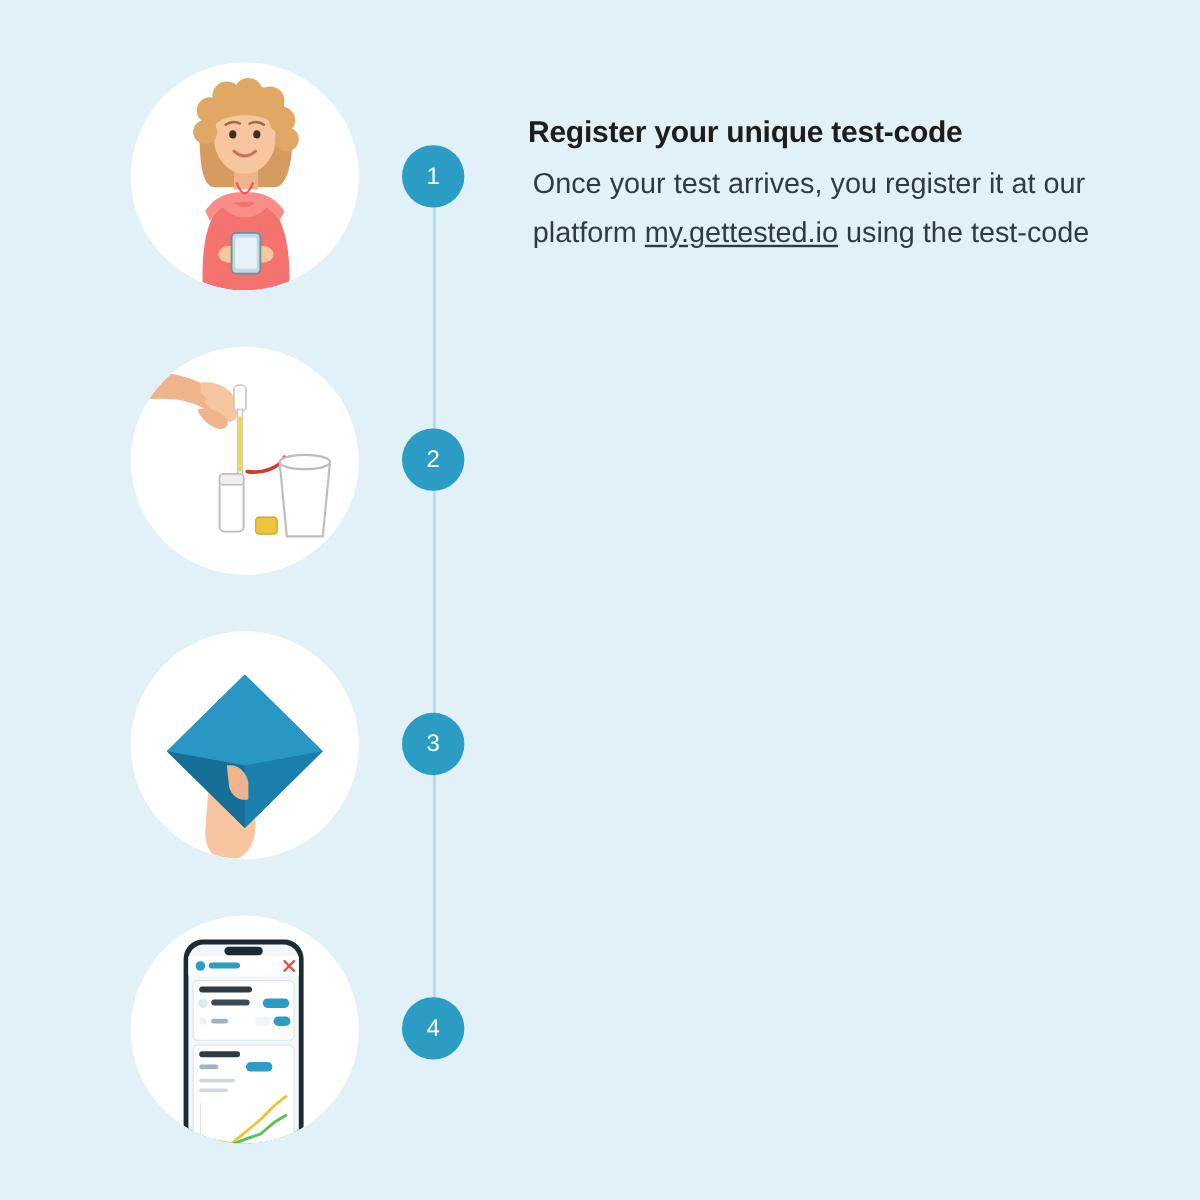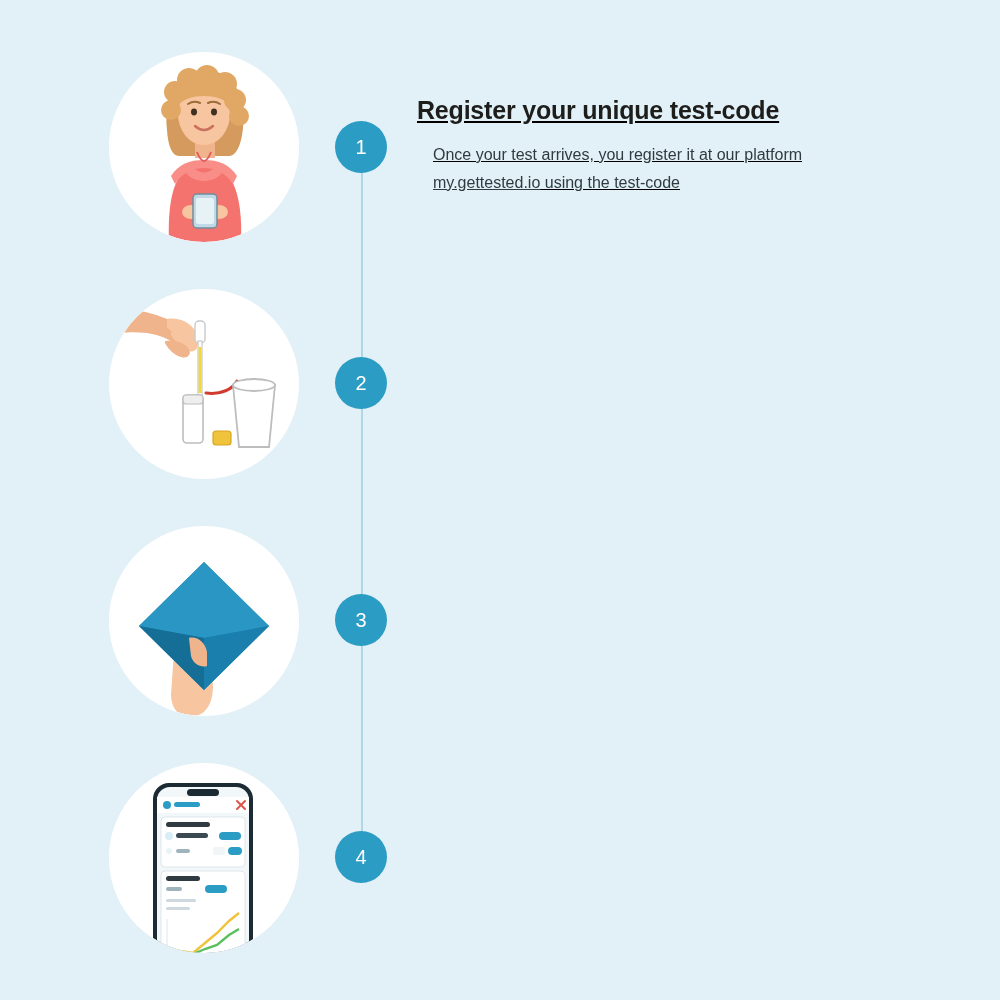--- a/index.html
+++ b/index.html
@@ -69,35 +69,34 @@
     line-height: 52px;
     text-align: center;
     font-family: "Liberation Sans", sans-serif;
   }
   .badge-2 { top: 68px; }
   .badge-3 { top: 68px; }
   .badge-4 { top: 68px; }
 
   .text-col {
     position: absolute;
-    left: 417px;
+    left: 440px;
     width: 500px;
     top: 44px;
-    text-decoration: underline;
   }
   .step-title {
     margin: 0 0 8px 0;
     font-size: 25px;
     font-weight: bold;
     color: #1d1d1b;
     letter-spacing: -.2px;
   }
   .step-desc {
-    margin: 16px;
-    font-size: 16px;
+    margin: 4px;
+    font-size: 24px;
     line-height: 1.72;
     color: #2f3b40;
   }
   .step-desc a,
   .step-desc .link {
     color: #2f3b40;
     text-decoration: underline;
   }
 
   

